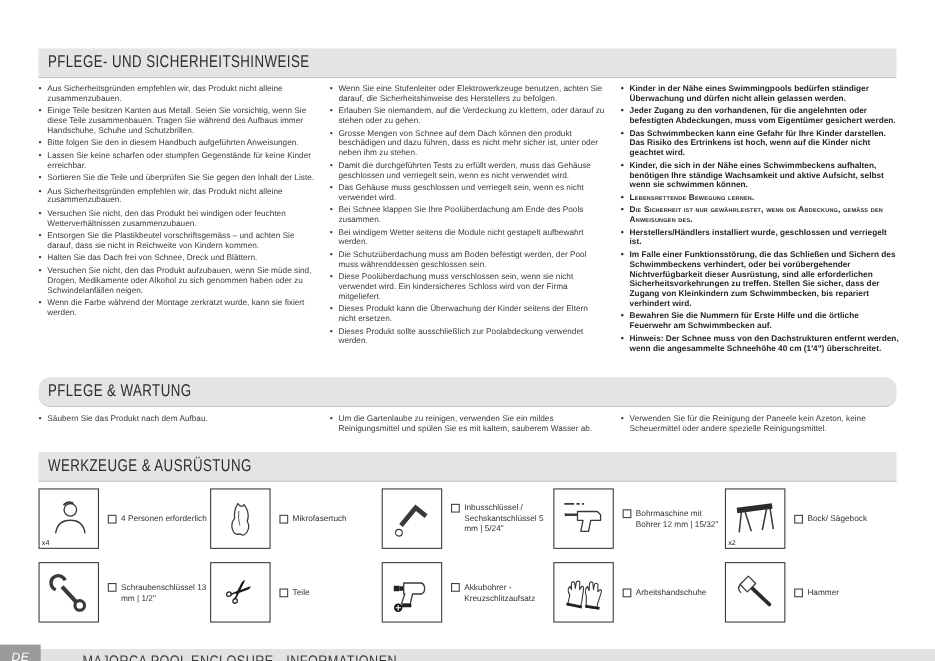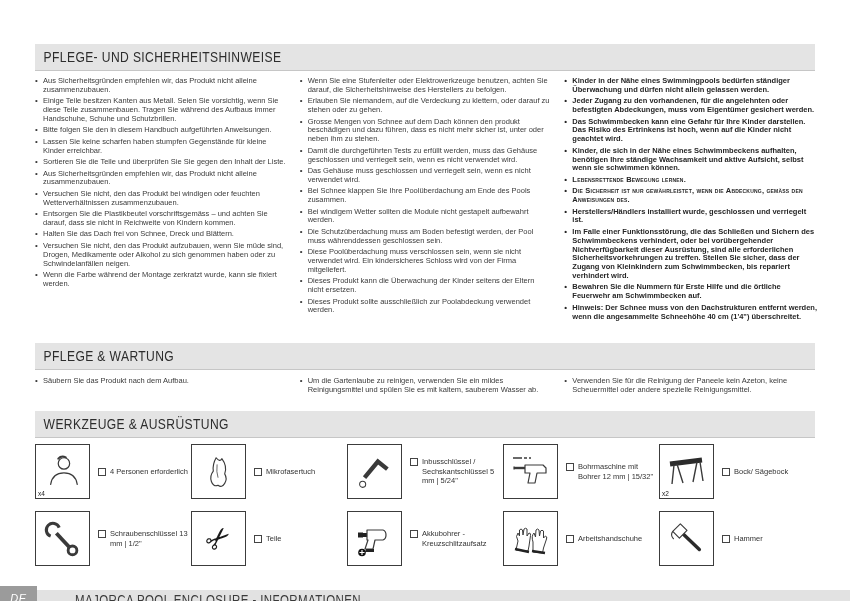--- a/index.html
+++ b/index.html
@@ -6,21 +6,21 @@
   .page{position:relative;width:850px;height:601px;background:#fff;overflow:hidden;
         font-family:"Liberation Sans",sans-serif;color:var(--text,#3b3b3b);margin-top:16px;}
 
   
   .sec-bar{position:absolute;left:35px;width:780px;height:26px;background:var(--section-bar,#e4e4e4);
            border-bottom:1px solid #c6c6c6;display:flex;align-items:center;}
   .sec-title{font-size:15.5px;letter-spacing:.5px;color:#2d2d2d;white-space:nowrap;
              transform:scaleX(.78);transform-origin:0 50%;padding-left:11px;font-stretch:condensed;}
 
   #safety-bar{top:28px;}
-  #maint-bar{top:327px;}
+  #maint-bar{top:327px;border-radius:11px;}
   #tools-bar{top:395px;}
 
   
   .cols{position:absolute;left:35px;width:782px;display:flex;gap:12px;}
   #safety-cols{top:61px;}
   #maint-cols{top:361px;}
   .col{flex:1;min-width:0;}
   .b-item{display:flex;margin-bottom:2.6px;font-size:7.5px;line-height:1.18;color:var(--text,#3b3b3b);}
   .b-item .dot{flex:0 0 8px;font-size:8px;line-height:1.05;}
   .col.bold .b-item{font-weight:bold;color:#262626;}
@@ -65,21 +65,21 @@
         <div class="b-item">
           <span class="dot">•</span>
           <span class="text">Einige Teile besitzen Kanten aus Metall. Seien Sie vorsichtig, wenn Sie diese Teile zusammenbauen. Tragen Sie während des Aufbaus immer Handschuhe, Schuhe und Schutzbrillen.</span>
         </div>
         <div class="b-item">
           <span class="dot">•</span>
           <span class="text">Bitte folgen Sie den in diesem Handbuch aufgeführten Anweisungen.</span>
         </div>
         <div class="b-item">
           <span class="dot">•</span>
-          <span class="text">Lassen Sie keine scharfen haben stumpfen Gegenstände für kleine Kinder erreichbar.</span>
+          <span class="text">Lassen Sie keine scharfen oder stumpfen Gegenstände für keine Kinder erreichbar.</span>
         </div>
         <div class="b-item">
           <span class="dot">•</span>
           <span class="text">Sortieren Sie die Teile und überprüfen Sie Sie gegen den Inhalt der Liste.</span>
         </div>
         <div class="b-item">
           <span class="dot">•</span>
           <span class="text">Aus Sicherheitsgründen empfehlen wir, das Produkt nicht alleine zusammenzubauen.</span>
         </div>
         <div class="b-item">
@@ -123,21 +123,21 @@
         <div class="b-item">
           <span class="dot">•</span>
           <span class="text">Das Gehäuse muss geschlossen und verriegelt sein, wenn es nicht verwendet wird.</span>
         </div>
         <div class="b-item">
           <span class="dot">•</span>
           <span class="text">Bei Schnee klappen Sie Ihre Poolüberdachung am Ende des Pools zusammen.</span>
         </div>
         <div class="b-item">
           <span class="dot">•</span>
-          <span class="text">Bei windigem Wetter sollten die Module nicht gestapelt aufbewahrt werden.</span>
+          <span class="text">Bei windigem Wetter seitens die Module nicht gestapelt aufbewahrt werden.</span>
         </div>
         <div class="b-item">
           <span class="dot">•</span>
           <span class="text">Die Schutzüberdachung muss am Boden befestigt werden, der Pool muss währenddessen geschlossen sein.</span>
         </div>
         <div class="b-item">
           <span class="dot">•</span>
           <span class="text">Diese Poolüberdachung muss verschlossen sein, wenn sie nicht verwendet wird. Ein kindersicheres Schloss wird von der Firma mitgeliefert.</span>
         </div>
         <div class="b-item">

